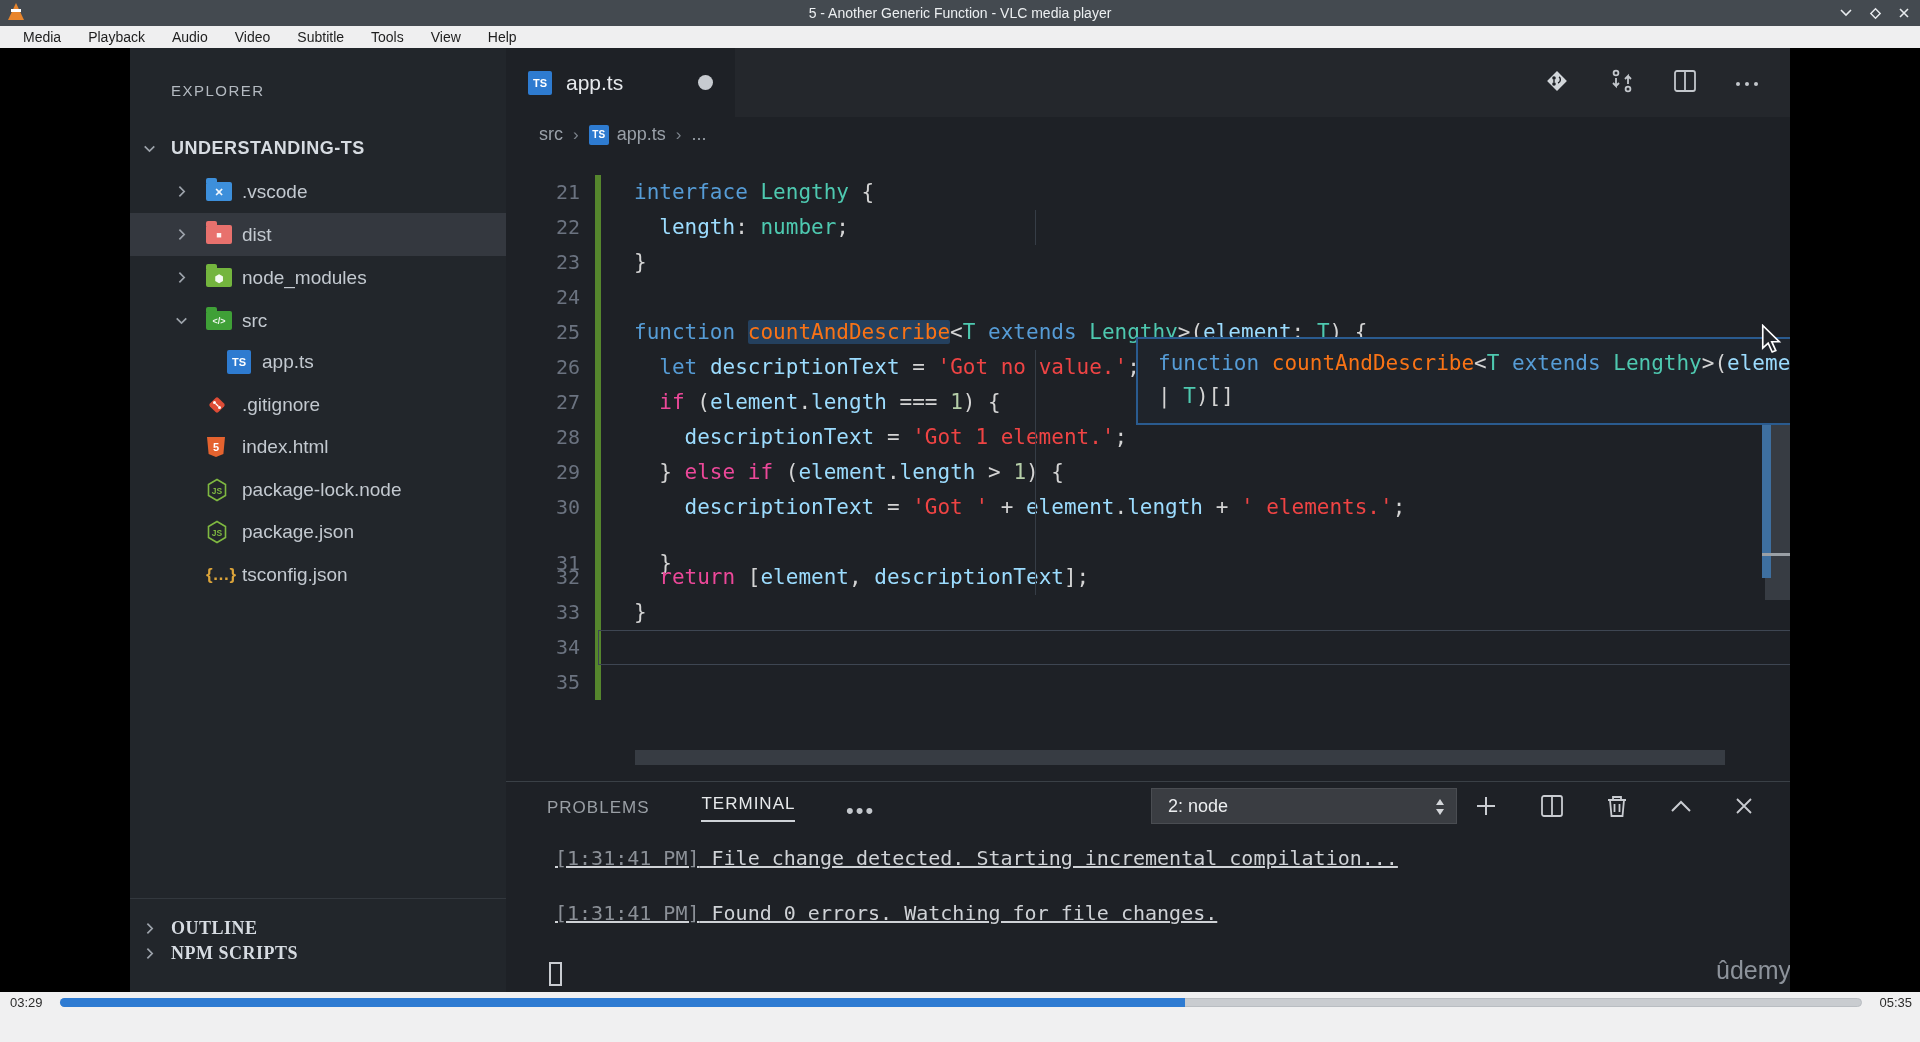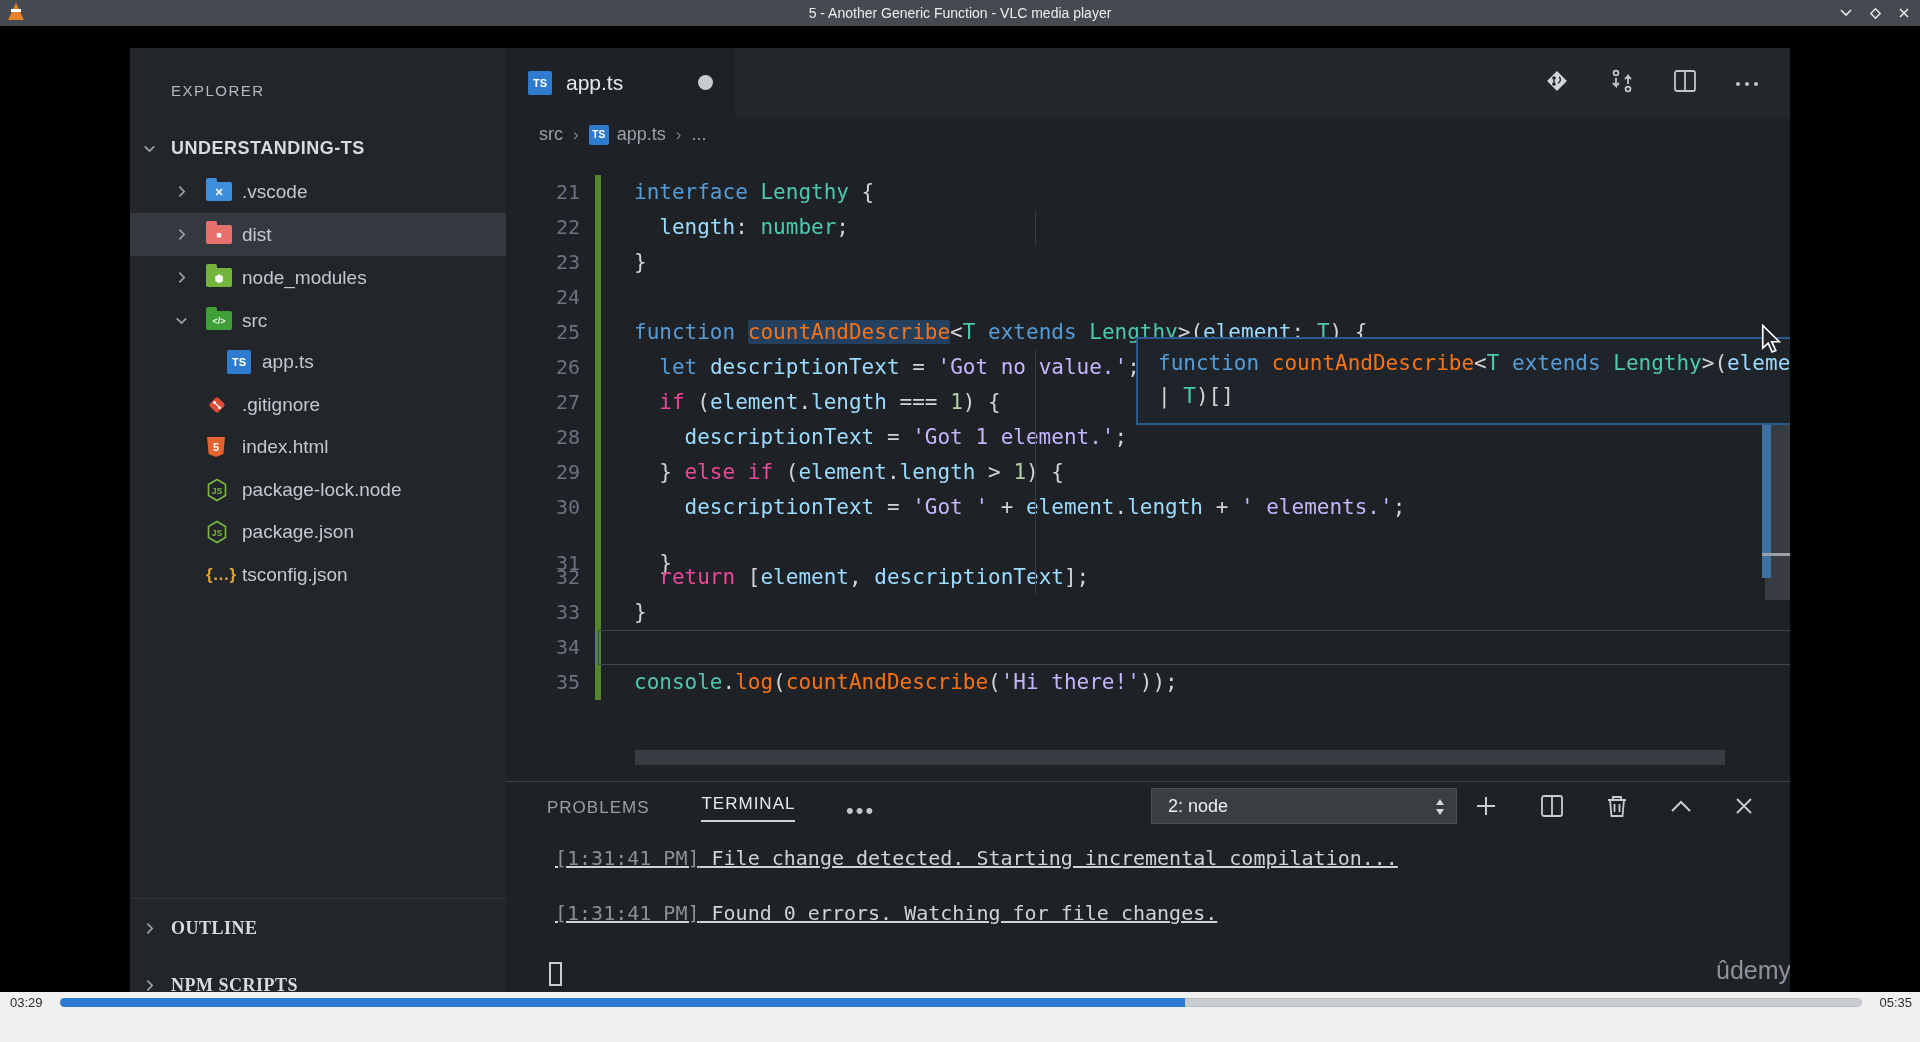--- a/index.html
+++ b/index.html
@@ -65,21 +65,21 @@
   #editor { position:absolute; left:376px; top:104px; width:1284px; height:629px; background:#1e2126;
     font-family:"DejaVu Sans Mono", monospace; font-size:21px; }
   .code-line { position:absolute; left:0; width:1284px; height:35px; }
   .line-num { position:absolute; left:0; top:0; width:74px; height:35px; line-height:35px;
     text-align:right; color:#6b7380; font-size:20px; }
   .line-text { position:absolute; left:128px; top:0; height:35px; line-height:35px; white-space:pre; color:#d4d4d4; }
   #gutter-mod { position:absolute; left:89px; top:23px; width:6px; height:525px; background:#55862d; }
   .cur-line { position:absolute; left:92px; top:478px; width:1545px; height:35px; border:1px solid #3e4652; }
   .iguide { position:absolute; width:1px; background:#363d46; }
   .tk-kw{color:#569cd6} .tk-ct{color:#ec4899} .tk-fn{color:#f97316} .tk-ty{color:#4ec9b0}
-  .tk-vr{color:#9cdcfe} .tk-st{color:#c4b5fd} .tk-nm{color:#b5cea8} .tk-pn{color:#d4d4d4}
+  .tk-vr{color:#9cdcfe} .tk-st{color:#ef4444} .tk-nm{color:#b5cea8} .tk-pn{color:#d4d4d4}
   .hl { background:#24405e; border-radius:2px; }
 
   #tooltip { position:absolute; left:630px; top:185px; width:970px; height:88px;
     background:#1f242b; border:2px solid #2a5b8f; z-index:5;
     font-family:"DejaVu Sans Mono", monospace; font-size:21px; }
   .tt-line { position:absolute; left:20px; height:33px; line-height:33px; white-space:pre; color:#d4d4d4; }
 
   #hscroll { position:absolute; left:505px; top:702px; width:1090px; height:15px; background:#373c43; }
   #vscroll { position:absolute; left:1635px; top:352px; width:25px; height:200px; background:#373c43; }
   #vscroll-blue { position:absolute; left:1632px; top:355px; width:9px; height:175px; background:#3e6f9f; }
@@ -137,20 +137,30 @@
           </svg>
         </span>
       <span>
           <svg width="12" height="12" viewBox="0 0 12 12">
             <path d="M2 2l8 8M10 2l-8 8" stroke="#e8ebee" stroke-width="1.6"></path>
           </svg>
         </span>
     </div>
   </div>
 
+  <div id="menubar">
+      <span class="menu-item">Media</span>
+      <span class="menu-item">Playback</span>
+      <span class="menu-item">Audio</span>
+      <span class="menu-item">Video</span>
+      <span class="menu-item">Subtitle</span>
+      <span class="menu-item">Tools</span>
+      <span class="menu-item">View</span>
+      <span class="menu-item">Help</span>
+    </div>
 
   <div id="video">
     <div id="vscode">
 
       <div id="sidebar">
         <div id="explorer-title">EXPLORER</div>
         <div id="tree">
             <div class="tree-row section-hdr" style="top: 79px;">
               <span class="tree-chev" style="left:11px">
                 <svg width="17" height="17" viewBox="0 0 16 16">
@@ -264,21 +274,21 @@
           </div>
         <div id="sidebar-bottom">
             <div class="tree-row section-hdr" style="top: 8px; position: absolute;">
               <span class="tree-chev" style="left:11px">
                 <svg width="17" height="17" viewBox="0 0 16 16">
                   <path d="M6 3.5L10.5 8 6 12.5" stroke="#9da3ab" stroke-width="1.6" fill="none"></path>
                 </svg>
               </span>
               <span class="tree-label" style="left:41px">OUTLINE</span>
             </div>
-            <div class="tree-row section-hdr" style="top: 65px; position: absolute;">
+            <div class="tree-row section-hdr" style="top: 33px; position: absolute;">
               <span class="tree-chev" style="left:11px">
                 <svg width="17" height="17" viewBox="0 0 16 16">
                   <path d="M6 3.5L10.5 8 6 12.5" stroke="#9da3ab" stroke-width="1.6" fill="none"></path>
                 </svg>
               </span>
               <span class="tree-label" style="left:41px">NPM SCRIPTS</span>
             </div>
           </div>
       </div>
 
@@ -377,21 +387,20 @@
             <div class="code-line" style="top: 443px;">
               <span class="line-num">33</span>
               <span class="line-text"><span class="tk-pn">}</span></span>
             </div>
             <div class="code-line" style="top: 478px;">
               <span class="line-num">34</span>
               <span class="line-text"></span>
             </div>
             <div class="code-line" style="top: 513px;">
               <span class="line-num">35</span>
-              <span class="line-text"><span class="tk-ty">console</span><span class="tk-pn">.</span><span class="tk-fn">log</span><span class="tk-pn">(</span><span class="tk-fn">countAndDescribe</span><span class="tk-pn">(</span><span class="tk-st">'Hi there!'</span><span class="tk-pn">));</span></span>
             </div>
           </div>
         <div class="iguide" style="left:529px; top:58px; height:35px;"></div>
         <div class="iguide" style="left:529px; top:198px; height:245px;"></div>
         <div class="cur-line"></div>
         <div id="tooltip">
             <div class="tt-line" style="top: 8px;"><span class="tk-kw">function</span><span class="tk-pn"> </span><span class="tk-fn">countAndDescribe</span><span class="tk-pn">&lt;</span><span class="tk-ty">T</span><span class="tk-pn"> </span><span class="tk-kw">extends</span><span class="tk-pn"> </span><span class="tk-ty">Lengthy</span><span class="tk-pn">&gt;(</span><span class="tk-vr">element</span></div>
             <div class="tt-line" style="top: 41px;"><span class="tk-pn">| </span><span class="tk-ty">T</span><span class="tk-pn">)[]</span></div>
           </div>
       </div>

